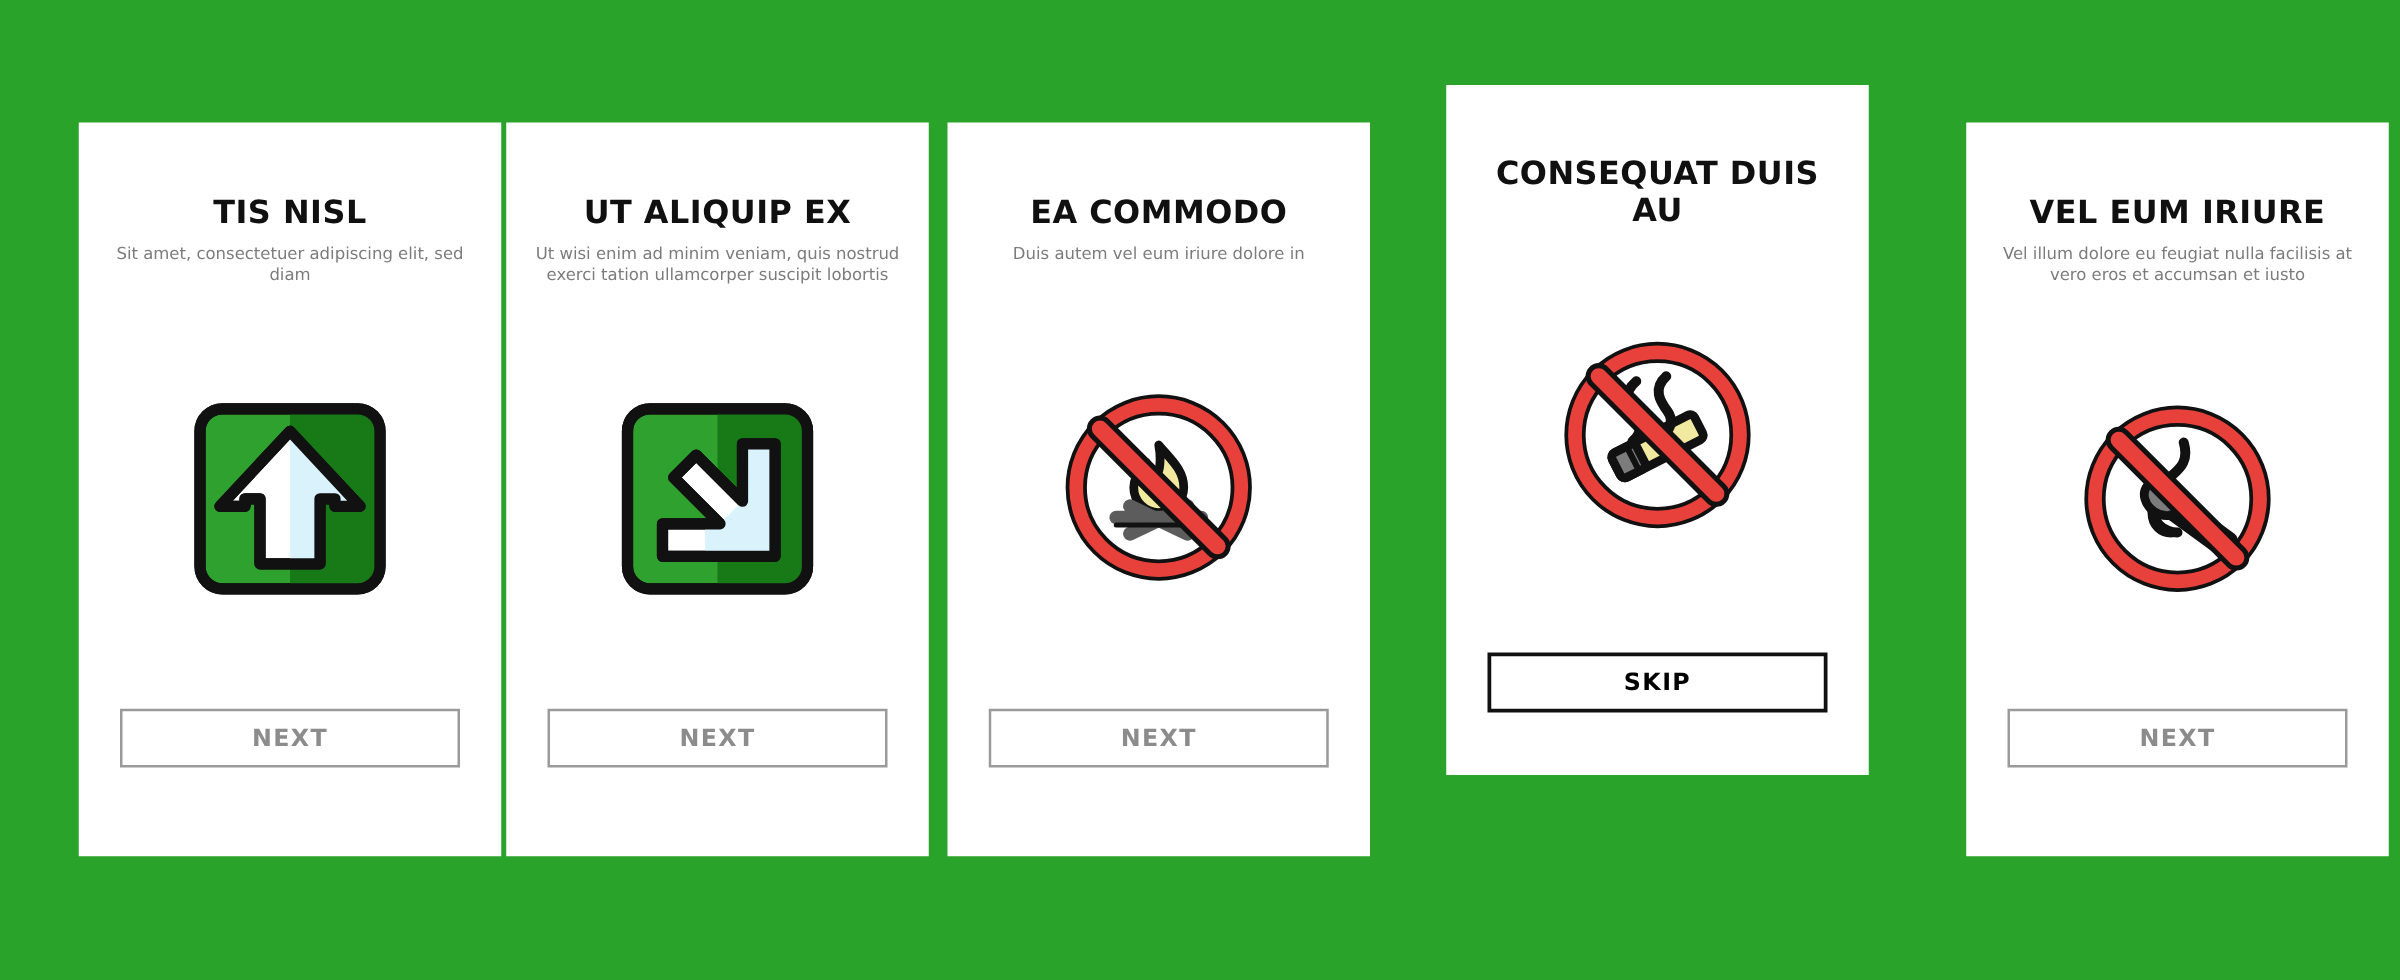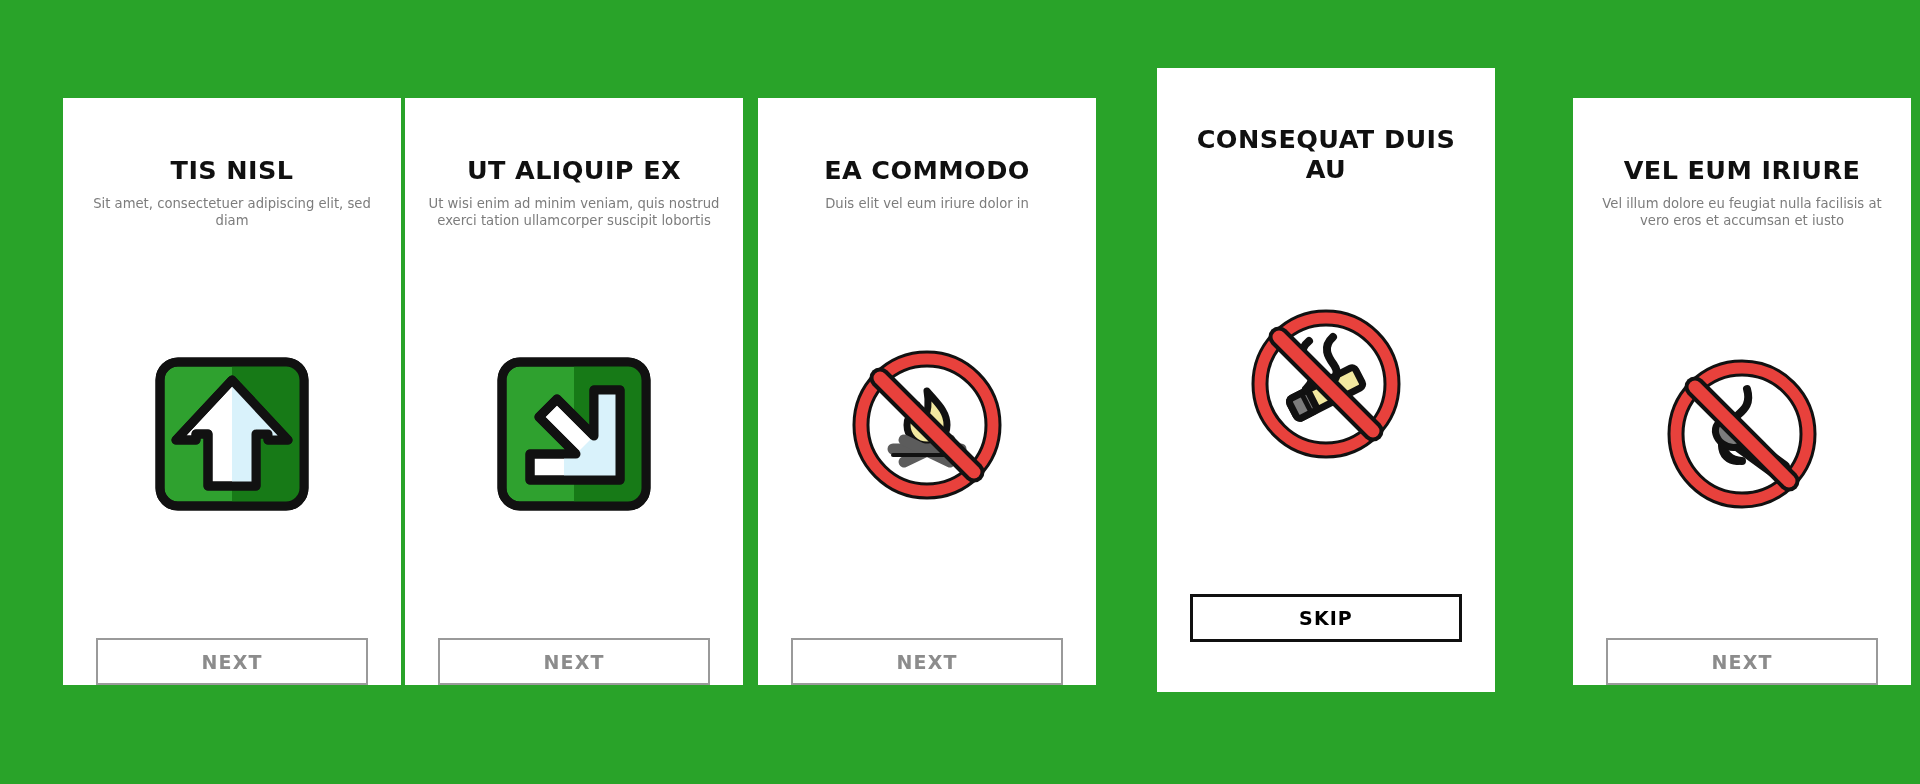--- a/index.html
+++ b/index.html
@@ -30,21 +30,21 @@
     align-items: center;
   }
   .card.standard {
     top: 98px;
     width: 338px;
     height: 587px;
   }
   .card.featured {
     top: 68px;
     width: 338px;
-    height: 624px;
+    height: 552px;
   }
   .card-1 { left: 63px; }
   .card-2 { left: 405px; }
   .card-3 { left: 758px; }
   .card-4 { left: 1157px; }
   .card-5 { left: 1573px; }
 
   
   .text-block {
     width: 100%;
@@ -86,21 +86,21 @@
 
   
   .btn-stack {
     width: 100%;
     box-sizing: border-box;
     padding: 0 33px;
     display: flex;
     flex-direction: column;
     align-items: stretch;
   }
-  .card.standard .btn-stack { }
+  .card.standard .btn-stack { margin-bottom: 71px; }
   .card.featured .btn-stack { margin-bottom: 50px; }
 
   .btn {
     box-sizing: border-box;
     height: 47px;
     display: flex;
     align-items: center;
     justify-content: center;
     font-size: 19px;
     font-weight: 700;
@@ -171,21 +171,21 @@
       </span>
     </div>
     <div class="btn-stack">
       <div class="btn btn-next">NEXT</div>
     </div>
   </div>
 
   <div class="card standard card-3">
     <div class="text-block">
       <div class="card-title">EA COMMODO</div>
-      <div class="card-subtitle">Duis elit vel eum iriure dolor in</div>
+      <div class="card-subtitle">Duis autem vel eum iriure dolore in</div>
     </div>
     <div class="icon-wrap">
       <span>
         <svg width="162" height="162" viewBox="0 0 162 162">
           <g>
             <path d="M81 47 c10 12 20 20 20 34 a20 20 0 0 1 -40 0 c0 -9 6 -14 10 -20 c3 6 5 9 8 9 c3 0 4 -12 2 -23 z" fill="#f2e9a0" stroke="#111111" stroke-width="7" stroke-linejoin="round"></path>
             <g stroke="#5c5c5c" stroke-width="11" stroke-linecap="round">
               <line x1="47" y1="105" x2="115" y2="105"></line>
               <line x1="58" y1="118" x2="104" y2="96"></line>
               <line x1="104" y1="118" x2="58" y2="96"></line>

